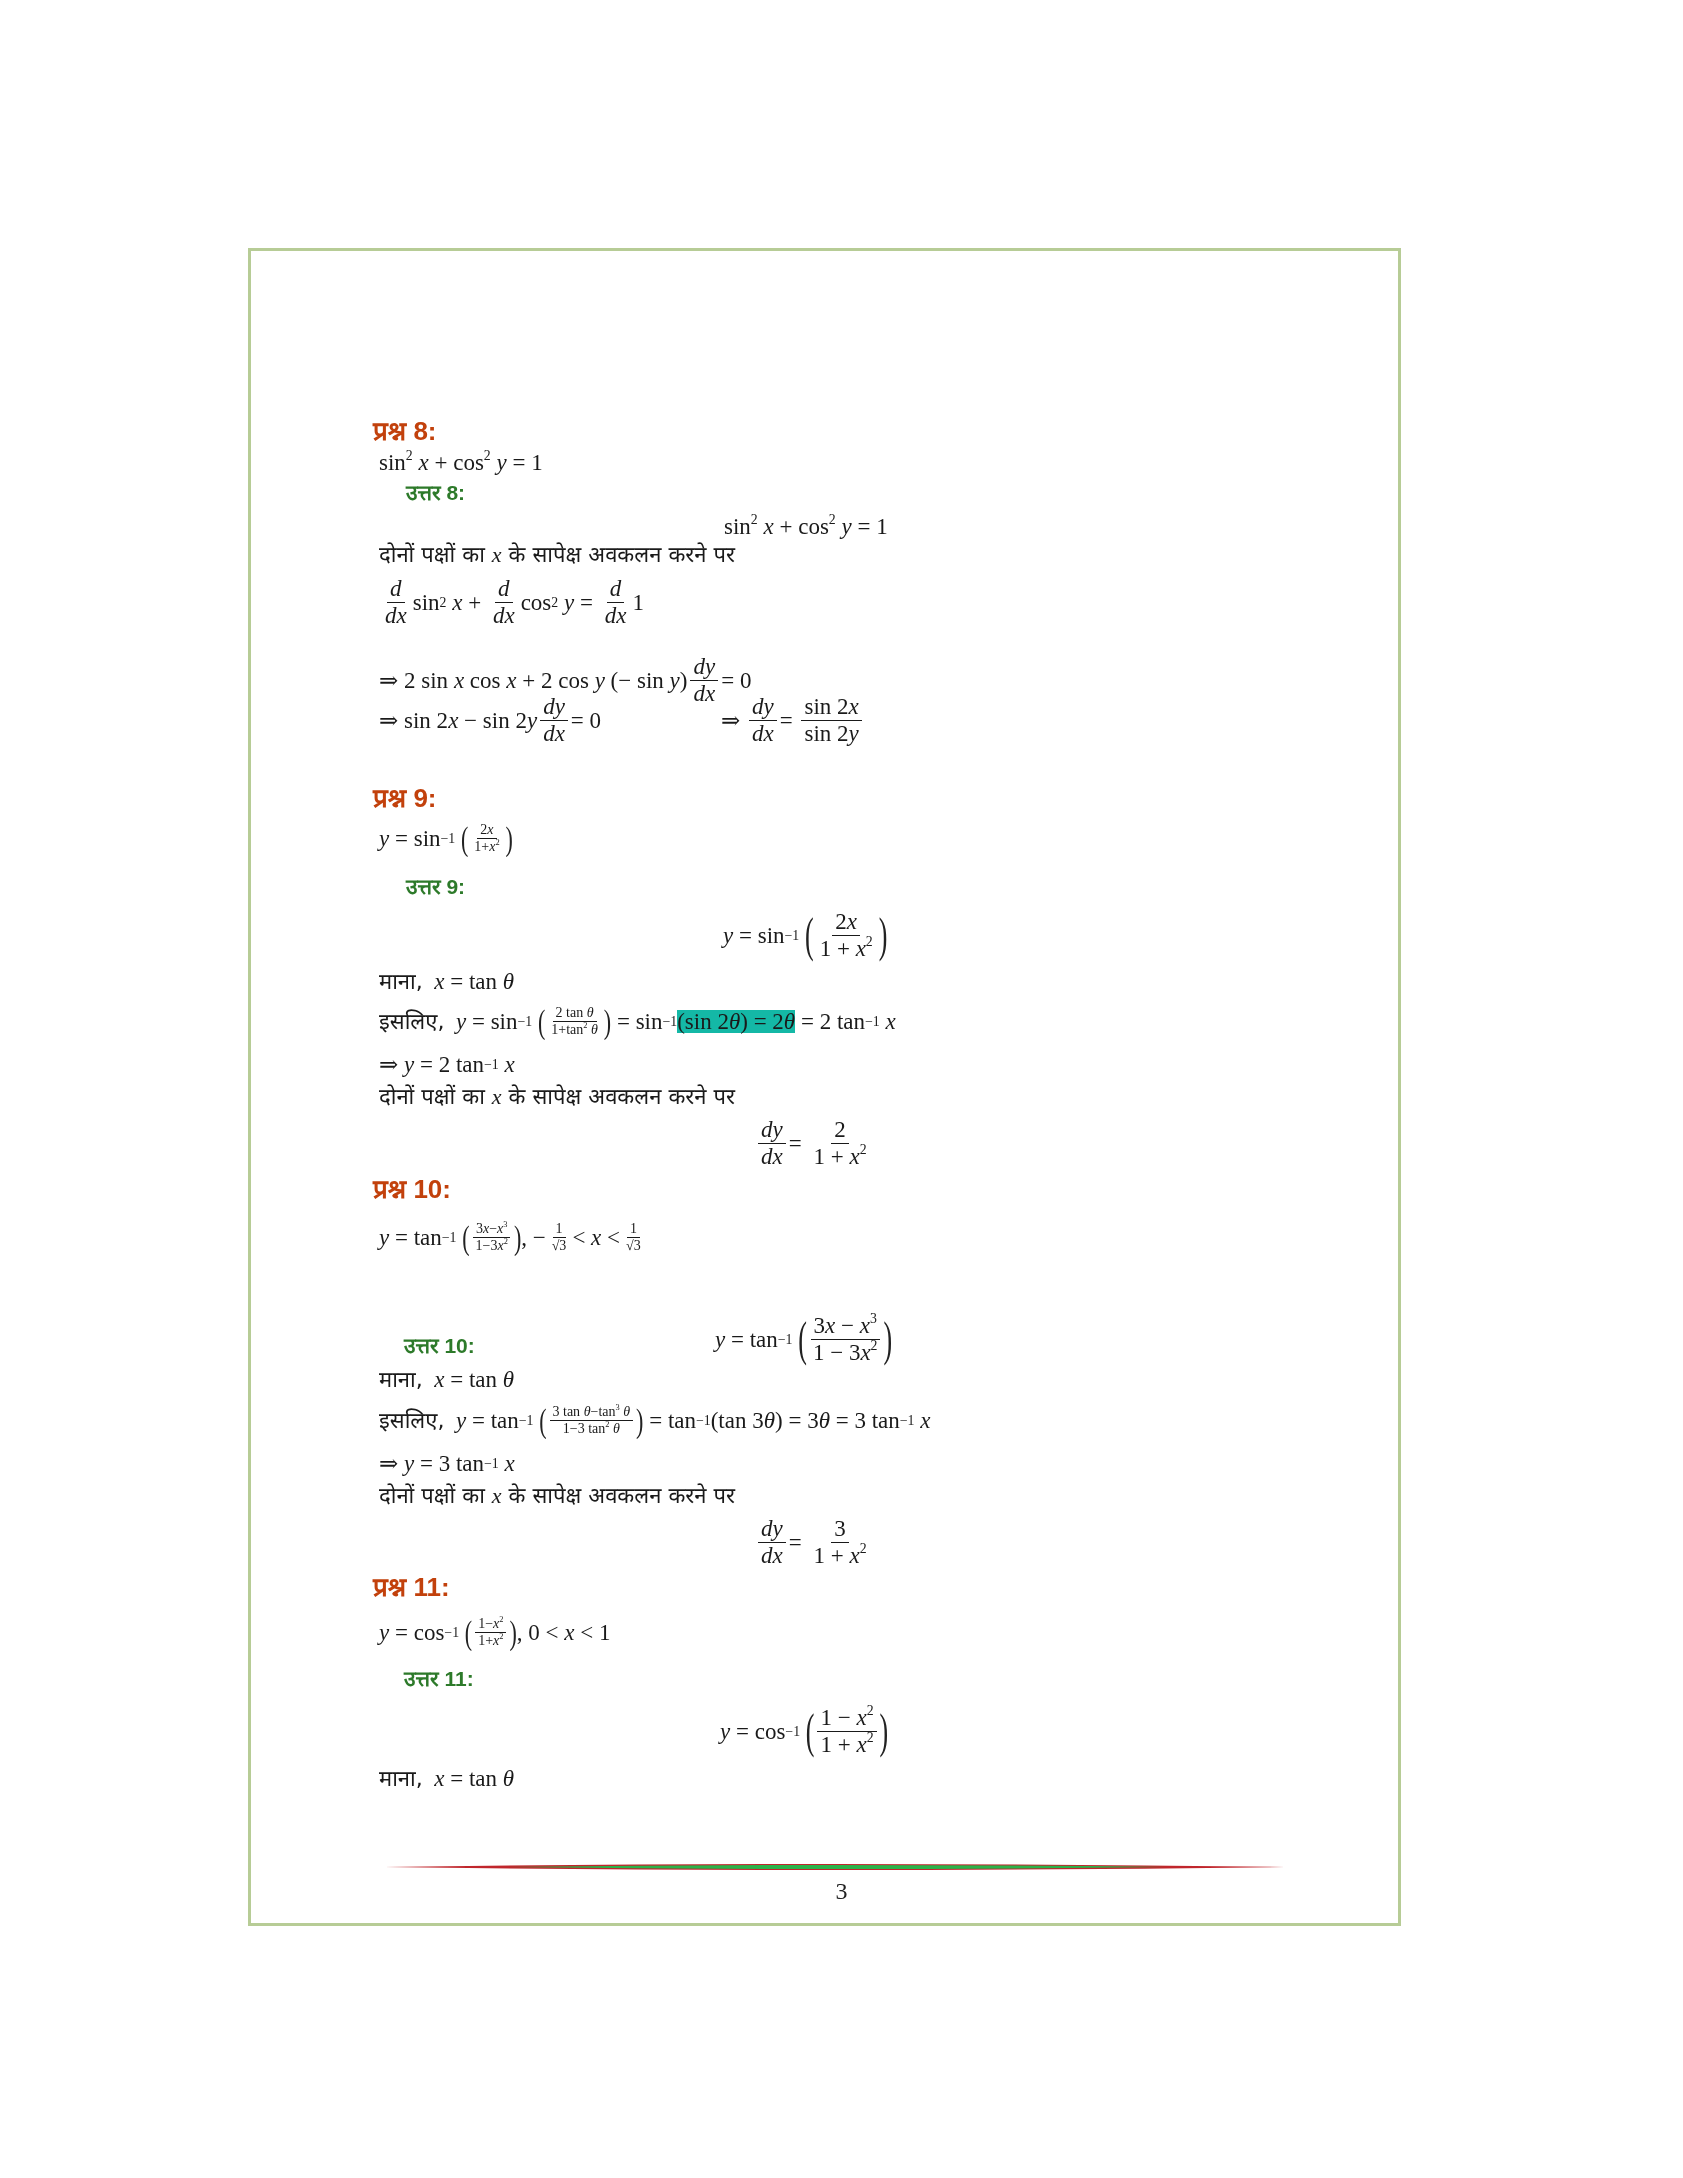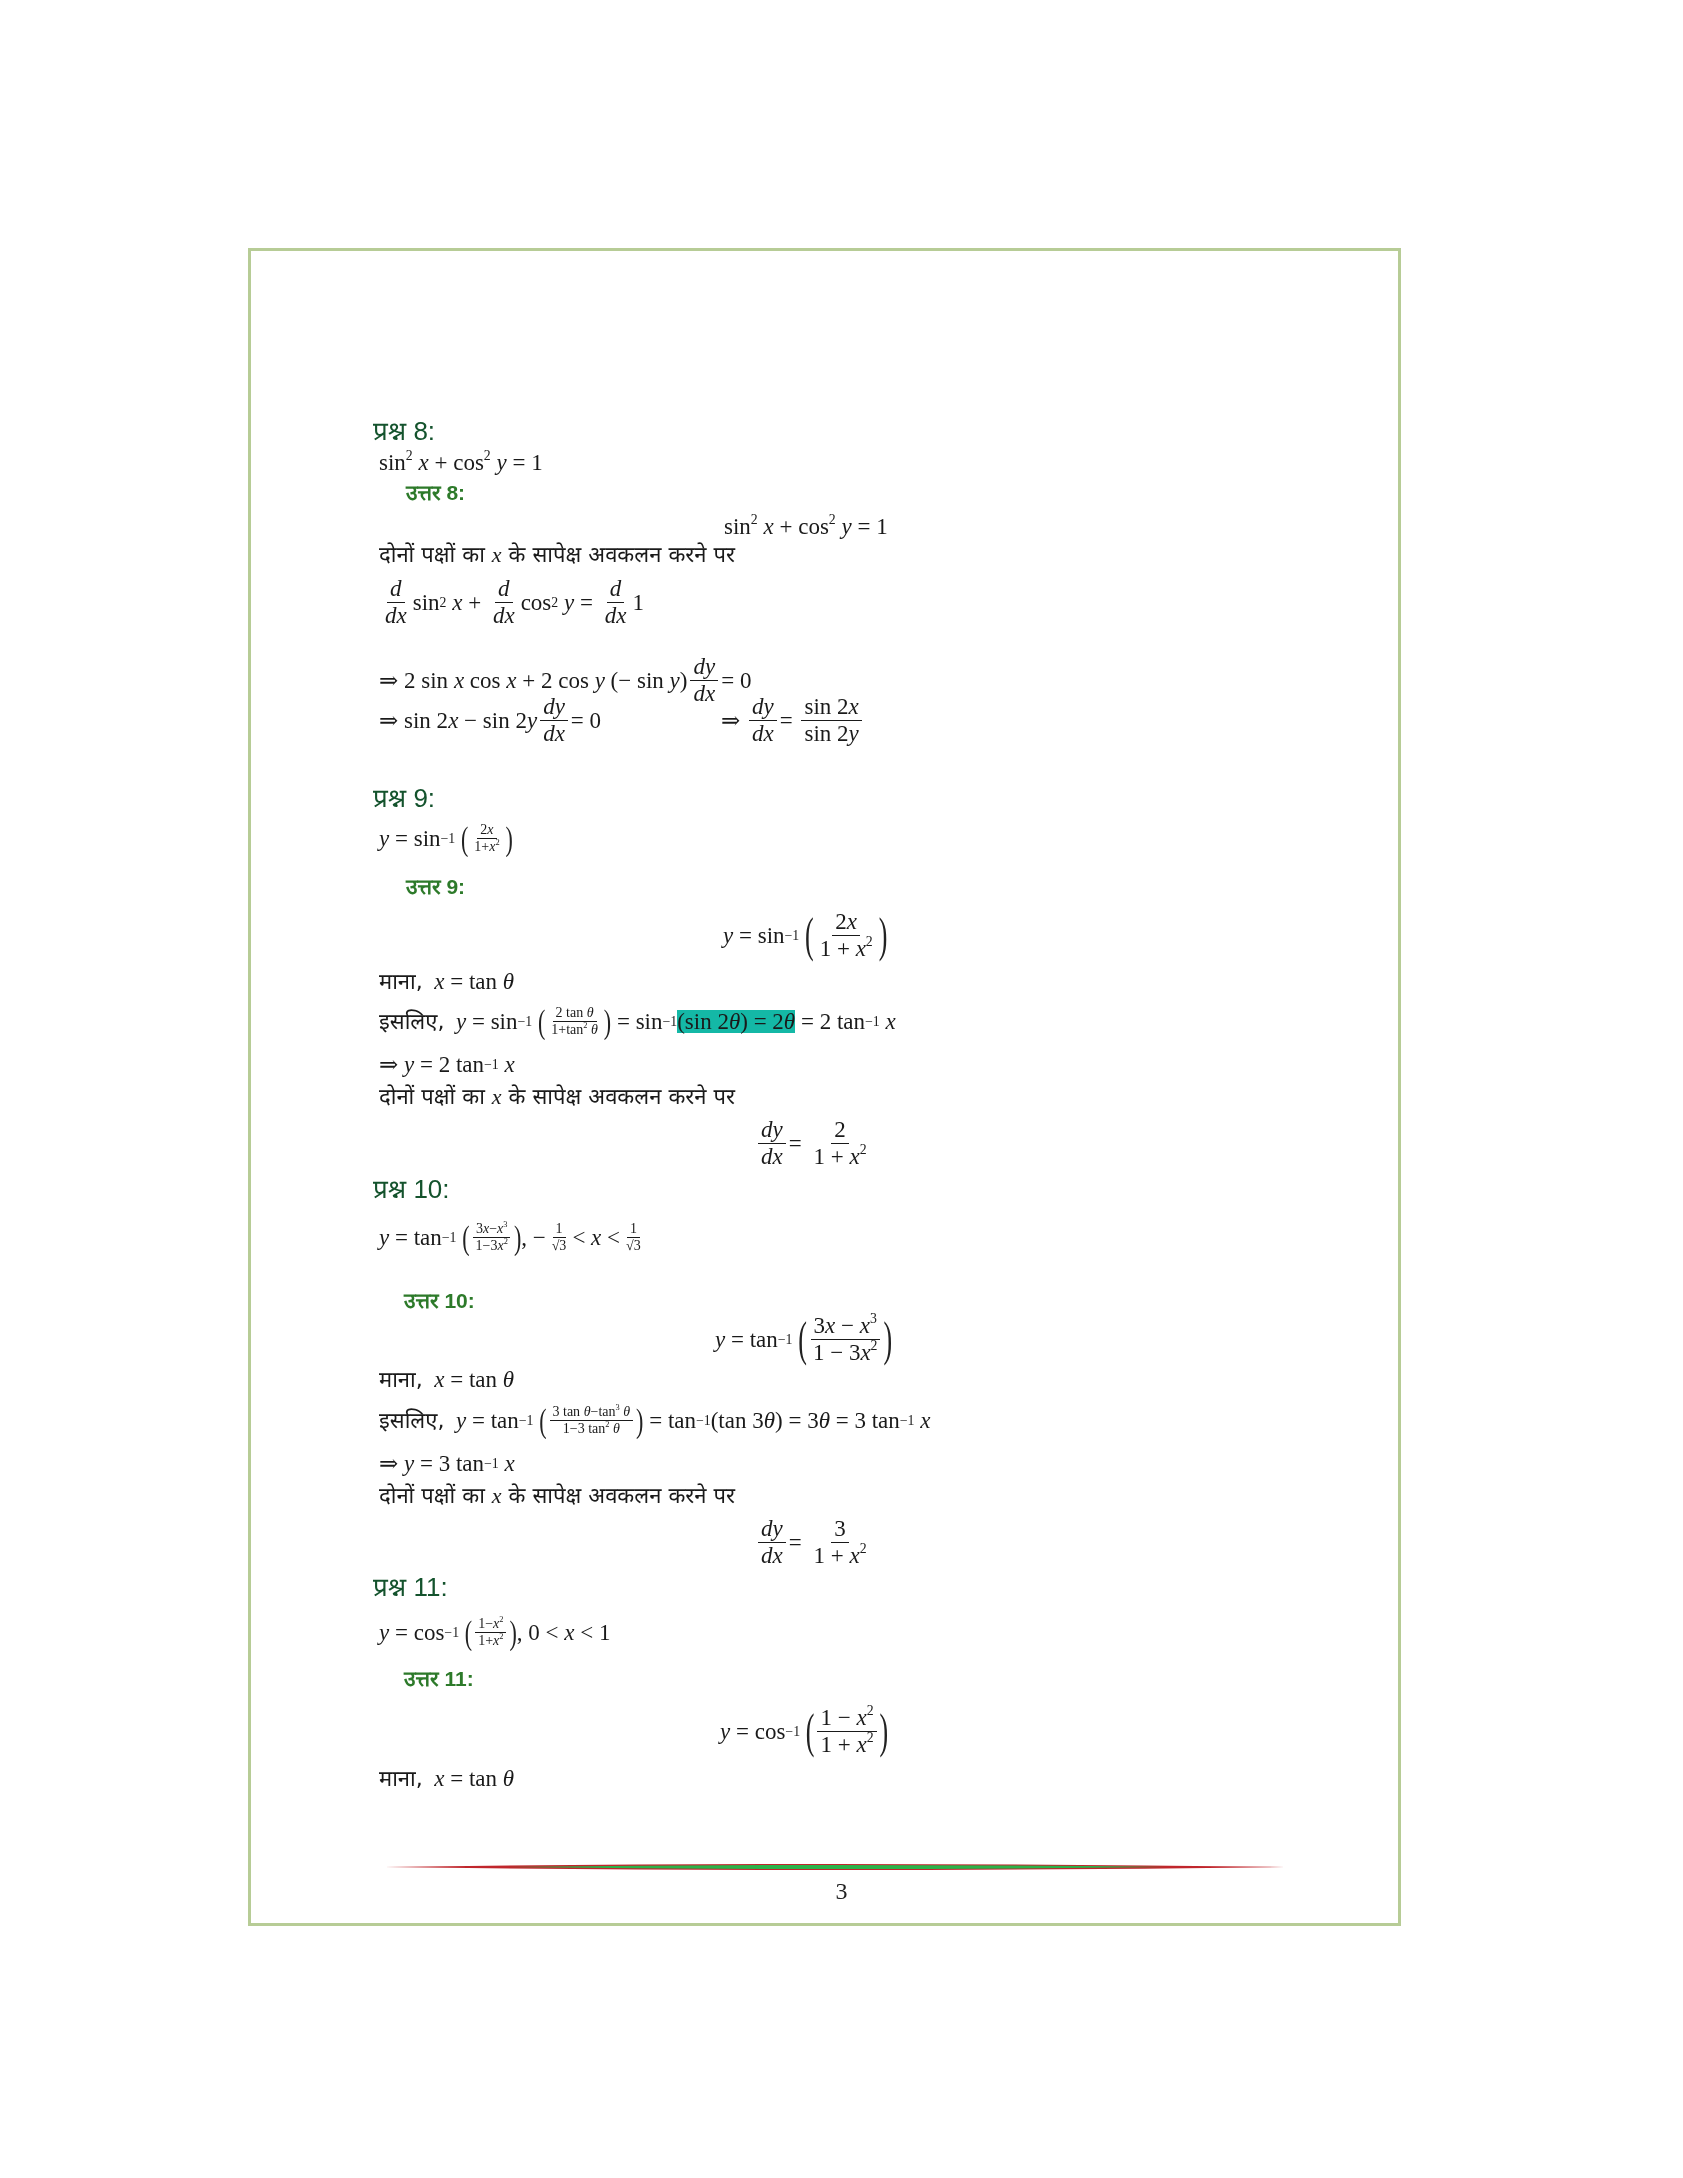--- a/index.html
+++ b/index.html
@@ -1,21 +1,21 @@
 <!DOCTYPE html>
 <html><head>
 <meta charset="utf-8">
 <style>
   html, body { margin:0; padding:0; }
   body { width:1683px; height:2178px; background:#ffffff; position:relative; overflow:hidden;
          font-family:"Liberation Serif", "DejaVu Serif", serif; color:#1a1a1a; }
   .page-border { position:absolute; left:248px; top:248px; width:1153px; height:1678px;
          border:3px solid #b7cc96; box-sizing:border-box; }
   .line { position:absolute; white-space:nowrap; font-size:23px; line-height:1; display:flex; align-items:center; }
-  .q-head { color:#14532d; font-family:"Liberation Sans", "DejaVu Sans", sans-serif; font-weight:normal; font-size:26px; }
+  .q-head { color:#c2410c; font-family:"Liberation Sans", "DejaVu Sans", sans-serif; font-weight:bold; font-size:26px; }
   .a-head { color:#2d7a2a; font-family:"Liberation Sans", "DejaVu Sans", sans-serif; font-weight:bold; font-size:21px; }
   .hi { font-family:"DejaVu Sans", sans-serif; font-size:22px;justify-content:flex-end; }
   .i { font-style:italic; }
   sup { font-size:0.6em; vertical-align:0.7em; line-height:0; }
   .frac { display:inline-flex; flex-direction:column; align-items:center; vertical-align:middle; margin:0 3px; }
   .frac > .num { padding:0 3px; border-bottom:1.5px solid #1a1a1a; line-height:1.15; }
   .frac > .den { padding:0 3px; line-height:1.15; }
   .frac.small { font-size:14px; }
   .paren { display:inline-flex; align-items:center; }
   .paren > .p { font-weight:100; transform:scaleY(1.9); display:inline-block; font-size:26px; color:#222; }
@@ -153,21 +153,21 @@
       <span class="p">)</span>
     </span>,&nbsp;−<span class="frac small">
       <span class="num">1</span>
       <span class="den">√3</span>
     </span>&lt;&nbsp;<span class="i">x</span>&nbsp;&lt;<span class="frac small">
       <span class="num">1</span>
       <span class="den">√3</span>
     </span>
 </div>
 
-<div class="line a-head" style="left:404px; top:1290px;">उत्तर 10:</div>
+<div class="line a-head" style="left:404px; top:1335px;">उत्तर 10:</div>
 
 <div class="line" style="left:715px; top:1313px;">
   <span class="i">y</span>&nbsp;=&nbsp;tan<sup>−1</sup>&nbsp;<span class="paren">
       <span class="p">(</span>
       <span class="frac">
         <span class="num">3<span class="i">x</span>&nbsp;−&nbsp;<span class="i">x</span><sup>3</sup></span>
         <span class="den">1&nbsp;−&nbsp;3<span class="i">x</span><sup>2</sup></span>
       </span>
       <span class="p">)</span>
     </span>

